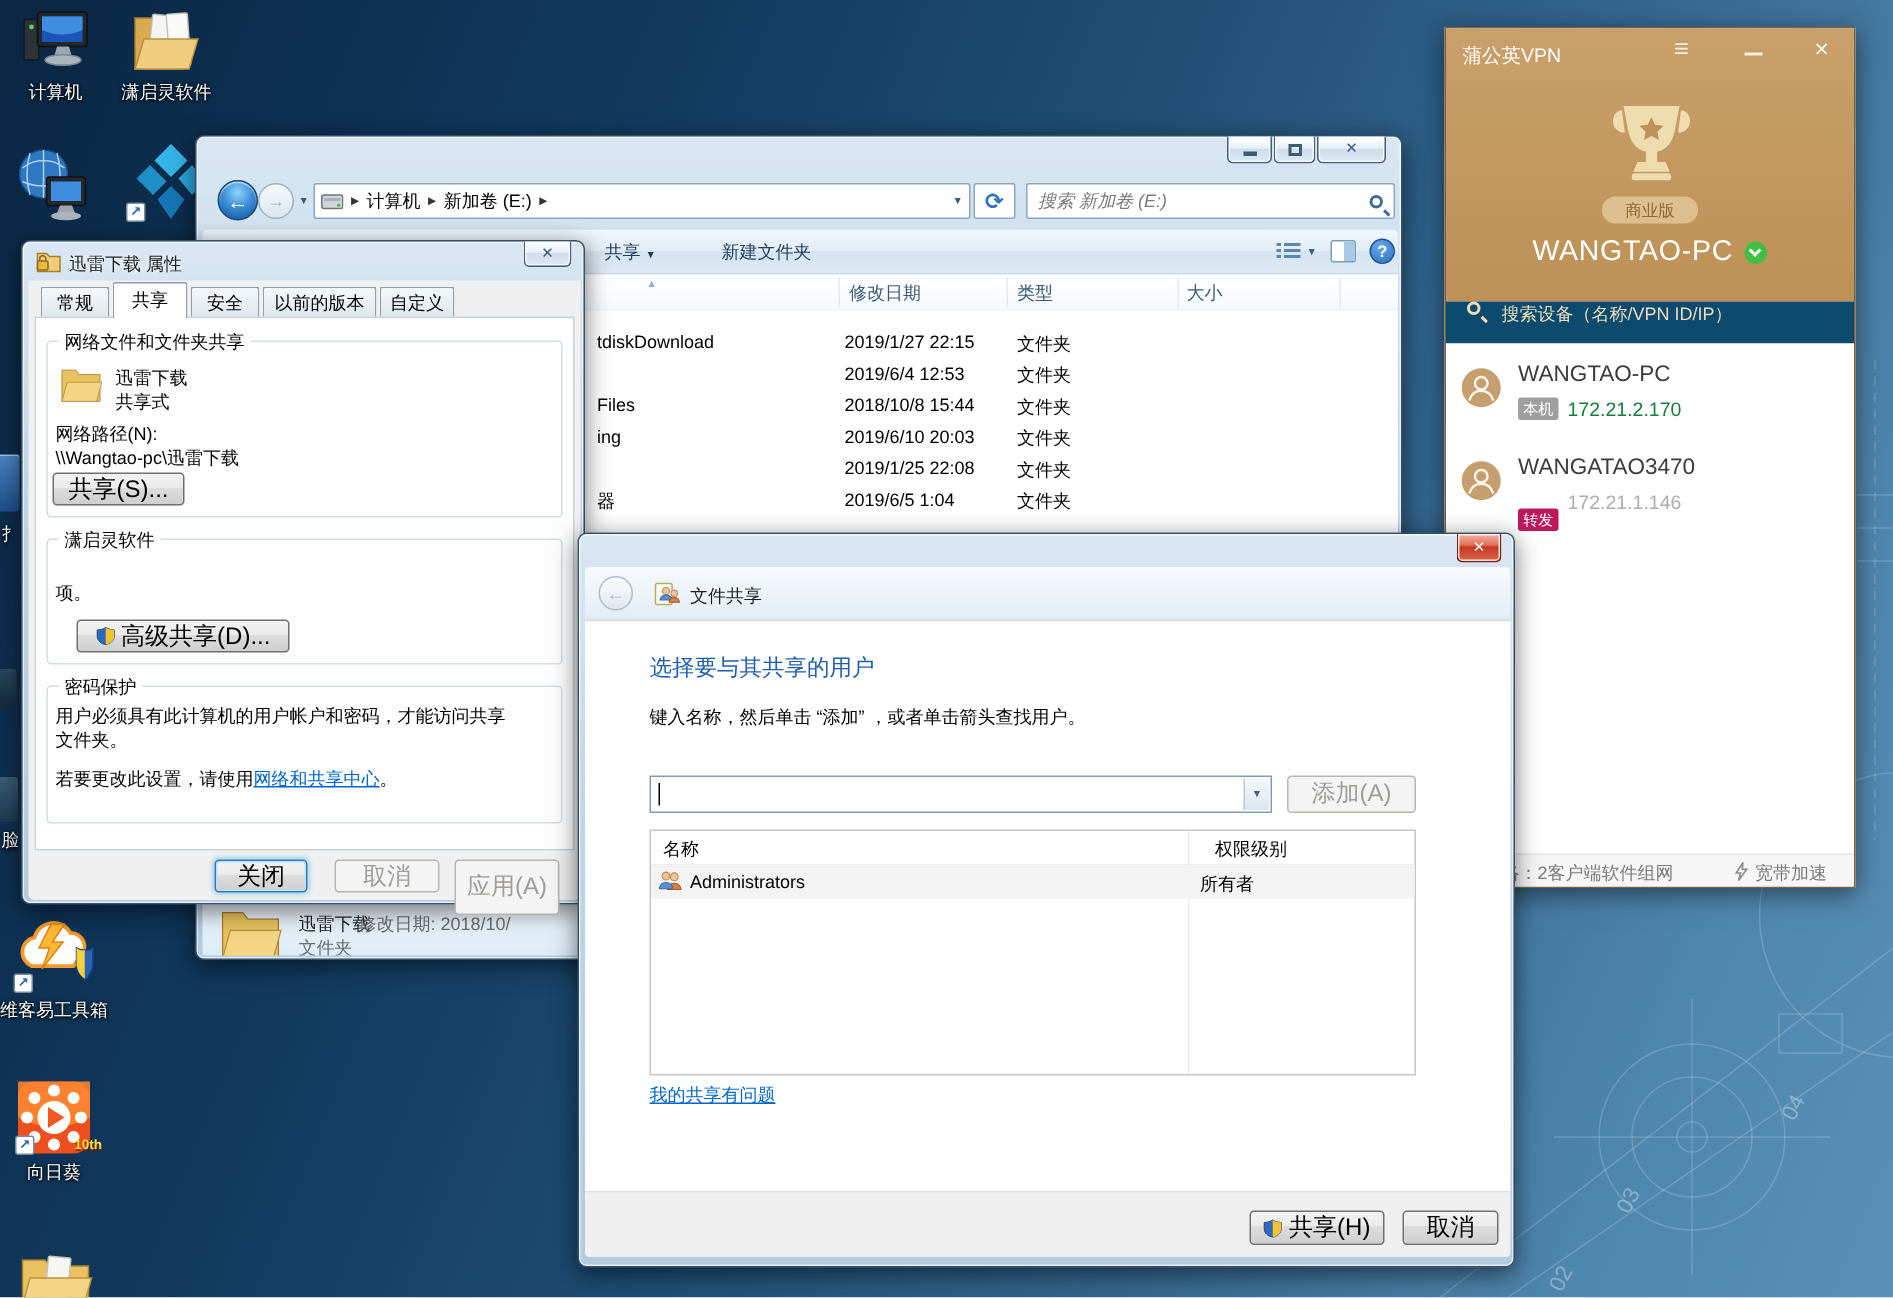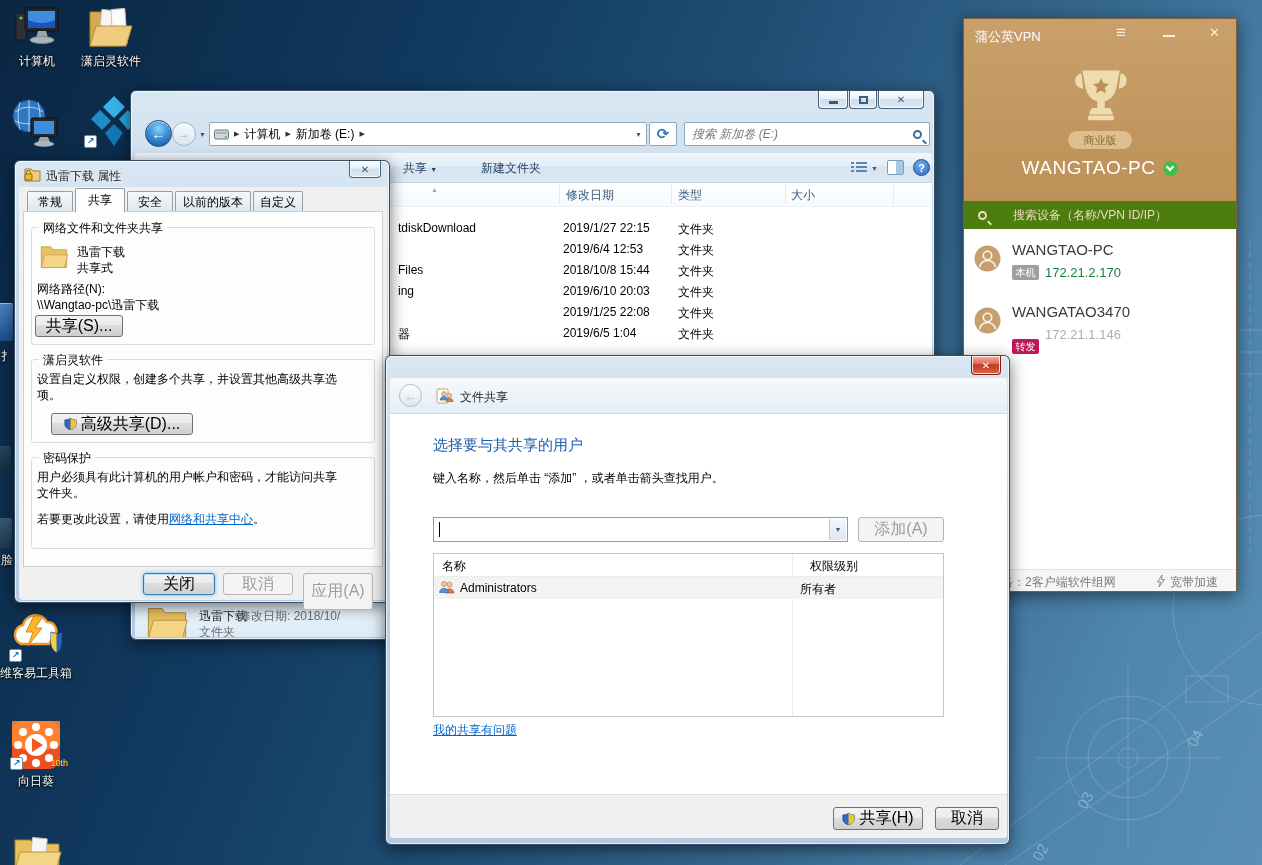--- a/index.html
+++ b/index.html
@@ -151,21 +151,21 @@
           <circle cx="7" cy="25" r="4"></circle>
             <circle cx="43" cy="25" r="4"></circle>
           <circle cx="12" cy="12" r="4"></circle>
             <circle cx="38" cy="12" r="4"></circle>
           <circle cx="12" cy="38" r="4"></circle>
             <circle cx="38" cy="38" r="4"></circle>
         </g>
         <circle cx="25" cy="25" r="11" fill="#fff"></circle>
         <path d="M21 18 l11 7 -11 7 z" fill="#f2581f"></path>
       </svg>
-      <div class="a" style="right:2px;bottom:2px;color:#ffe23e;font-size:9px;font-weight:normal;text-shadow:0 1px 1px #8c1d00">
+      <div class="a" style="right:2px;bottom:2px;color:#ffe23e;font-size:9px;font-weight:bold;text-shadow:0 1px 1px #8c1d00">
         <span>10th</span>
       </div>
       <div class="a" style="left:8px;bottom:0;width:13px;height:13px;background:#fff;border:1px solid #7a8a99;border-radius:2px;font-size:9px;font-weight:bold;color:#1c63b8;line-height:11px;text-align:center;text-shadow:none">
         <span>↗</span>
       </div>
     </div>
     <div>向日葵</div>
   </div>
 
   <div class="dicon" style="left:4px;top:836px;width:66px;z-index:2">
@@ -338,39 +338,38 @@
     <span class="a" style="left:62px;top:83px;z-index:4">迅雷下载</span>
     <span class="a" style="left:62px;top:99px;z-index:4">共享式</span>
     <span class="a" style="left:22px;top:120px;z-index:4">网络路径(N):</span>
     <span class="a" style="left:22px;top:136px;z-index:4">\\Wangtao-pc\迅雷下载</span>
     <div class="btn7" style="left:20px;top:154px;width:88px;height:22px;z-index:4">
       <span>共享(S)...</span>
     </div>
 
     <div class="gbox" style="left:16px;top:198px;width:344px;height:84px;z-index:3"></div>
     <div class="glabel" style="left:24px;top:191px;z-index:4">潇启灵软件</div>
-    <span class="a ellip" style="left:22px;top:210px;z-index:4">设置自定义权限，创建多个共享，并设置其他高级共享选</span>
     <span class="a" style="left:22px;top:226px;z-index:4">项。</span>
     <div class="btn7" style="left:36px;top:252px;width:142px;height:22px;z-index:4">
       <svg width="13" height="14" viewBox="0 0 16 16">
         <path d="M8 1 C10 2.5 13 3 15 3 v5 c0 4-3.5 6.5-7 7 C4.5 14.5 1 12 1 8 V3 c2 0 5-.5 7-2 z" fill="#2f69bf" stroke="#1d4480" stroke-width=".8"></path>
         <path d="M8 1 C10 2.5 13 3 15 3 v5 c0 4-3.5 6.5-7 7 z" fill="#f3c231"></path>
       </svg>
       <span>高级共享(D)...</span>
     </div>
 
     <div class="gbox" style="left:16px;top:296px;width:344px;height:92px;z-index:3"></div>
     <div class="glabel" style="left:24px;top:289px;z-index:4">密码保护</div>
     <span class="a ellip" style="left:22px;top:308px;z-index:4">用户必须具有此计算机的用户帐户和密码，才能访问共享</span>
     <span class="a" style="left:22px;top:324px;z-index:4">文件夹。</span>
     <span class="a ellip" style="left:22px;top:350px;z-index:4">
       <span>若要更改此设置，请使用</span><span class="link">网络和共享中心</span><span>。</span>
     </span>
 
-    <div class="btn7 foc" style="left:128px;top:412px;width:72px;height:22px;z-index:4">
+    <div class="btn7 foc" style="left:128px;top:412px;width:62px;height:22px;z-index:4">
         <span>关闭</span>
       </div>
     <div class="btn7 dis" style="left:208px;top:412px;width:70px;height:22px;z-index:4">
         <span>取消</span>
       </div>
     <div class="btn7 dis" style="left:288px;top:412px;width:70px;height:37px;z-index:4">
         <span>应用(A)</span>
       </div>
   </div>
 
@@ -393,21 +392,21 @@
       <div class="a" style="left:104px;top:112px;width:64px;height:18px;background:rgba(236,213,170,.65);border-radius:9px;color:#8f6a32;font-size:11px;display:flex;align-items:center;justify-content:center">
         <span>商业版</span>
       </div>
       <div class="a" style="left:0;top:136px;width:272px;height:26px;display:flex;align-items:center;justify-content:center;gap:8px">
         <span style="color:#fff;font-size:19px;letter-spacing:.5px">WANGTAO-PC</span>
         <span style="width:15px;height:15px;border-radius:50%;background:#3fbf44;position:relative;display:inline-block">
           <span style="position:absolute;left:4px;top:3px;width:6px;height:6px;border-right:2px solid #fff;border-bottom:2px solid #fff;transform:rotate(45deg)"></span>
         </span>
       </div>
     </div>
-    <div class="a" style="left:0;top:182px;width:272px;height:28px;background:#4d7c0f;display:flex;align-items:center;padding:0 14px;gap:26px">
+    <div class="a" style="left:0;top:182px;width:272px;height:28px;background:#0c4a6e;display:flex;align-items:flex-start;padding:0 14px;gap:14px">
       <span class="mag cream"></span>
       <span style="color:#ecdcbc">搜索设备（名称/VPN ID/IP）</span>
     </div>
     <div class="a" style="left:0;top:210px;width:272px;height:340px;background:#fff">
       <div class="a" style="left:0;top:8px;width:272px;height:56px">
         <svg width="27" height="27" viewBox="0 0 27 27" style="position:absolute;left:10px;top:8px">
           <circle cx="13.5" cy="13.5" r="13" fill="#c79e6e"></circle>
           <circle cx="13.5" cy="10.5" r="4.2" fill="none" stroke="#fdf6ea" stroke-width="1.6"></circle>
           <path d="M5.5 22 c1.5-5 4.5-6.5 8-6.5 s6.5 1.5 8 6.5" fill="none" stroke="#fdf6ea" stroke-width="1.6"></path>
         </svg>

